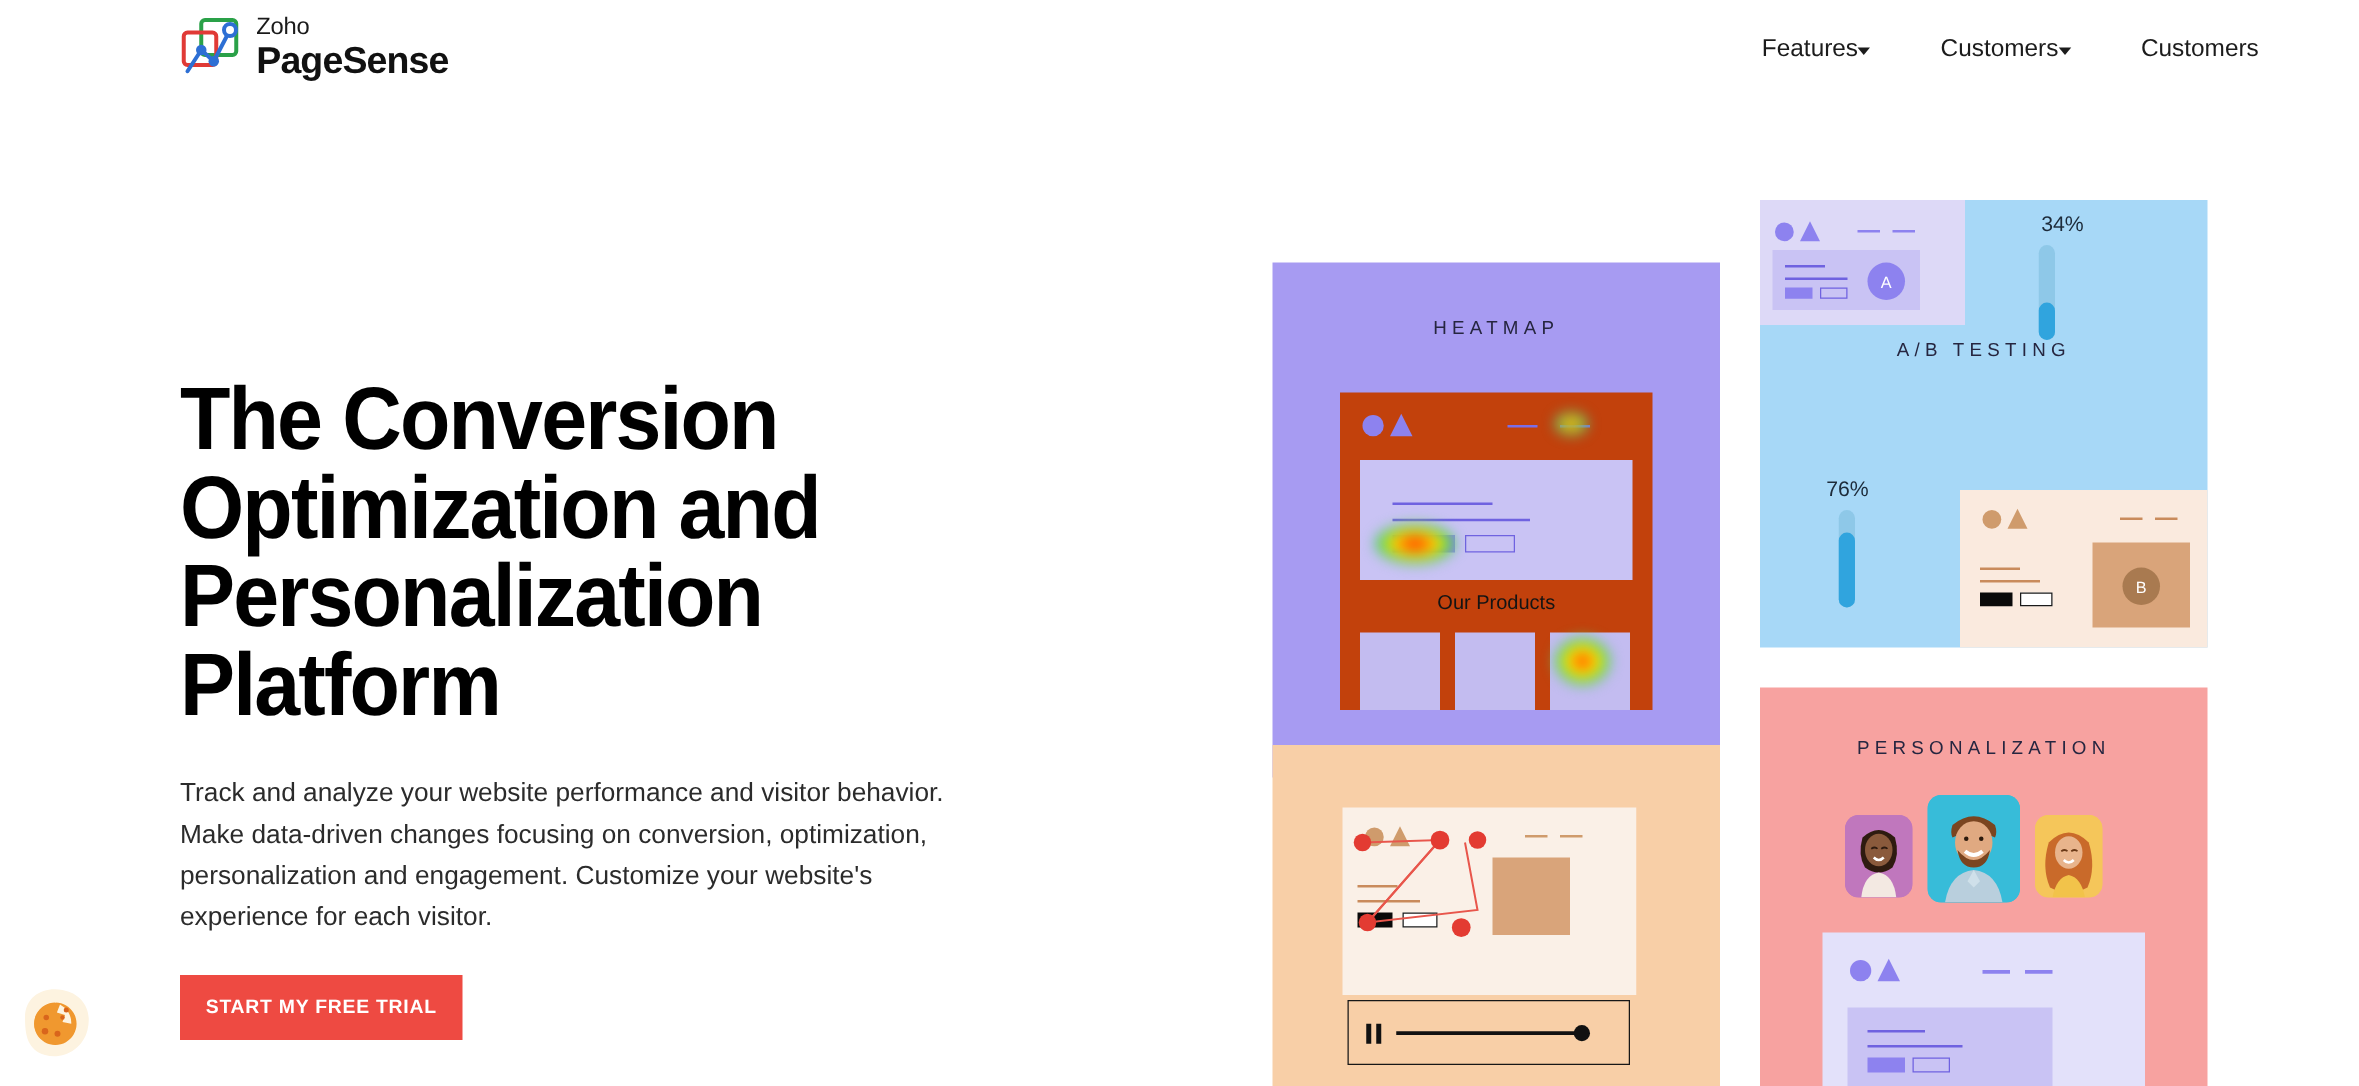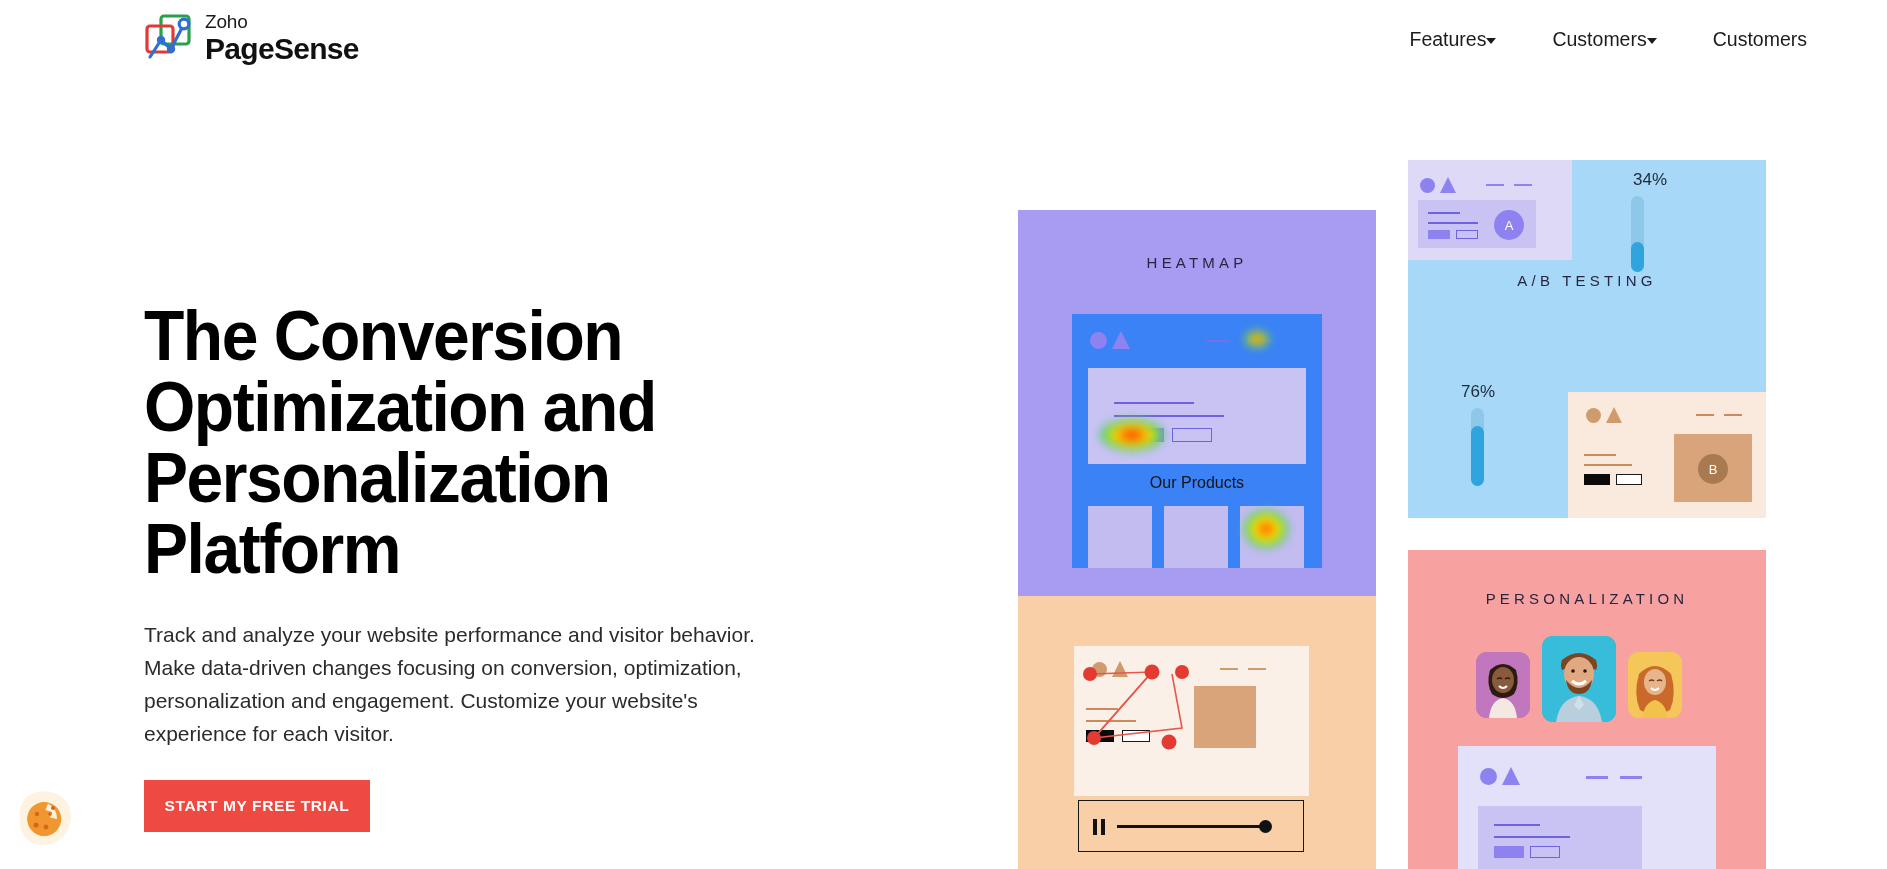--- a/index.html
+++ b/index.html
@@ -87,21 +87,21 @@
   
   .illus { position: absolute; left: 0; top: 0; width: 1887px; height: 869px; pointer-events: none; }
   .card { position: absolute; overflow: hidden; }
 
   
   .card-heatmap { left: 1018px; top: 210px; width: 358px; height: 412px; background: #a79bf2; }
   .card-label {
     position: absolute; left: 0; width: 100%; text-align: center;
     font-size: 15px; letter-spacing: 4.2px; color: #262640; font-weight: 400;
   }
-  .mockpage { position: absolute; background: #3b82f6; }
+  .mockpage { position: absolute; background: #c2410c; }
   .mock-dot { position: absolute; border-radius: 50%; }
   .mock-tri { position: absolute; width: 0; height: 0; }
   .mock-line { position: absolute; }
   .mock-block { position: absolute; }
   .blob { position: absolute; border-radius: 50%; filter: blur(5px); }
 
   
   .card-session { left: 1018px; top: 596px; width: 358px; height: 330px; background: #f8cfa7; }
 
   

